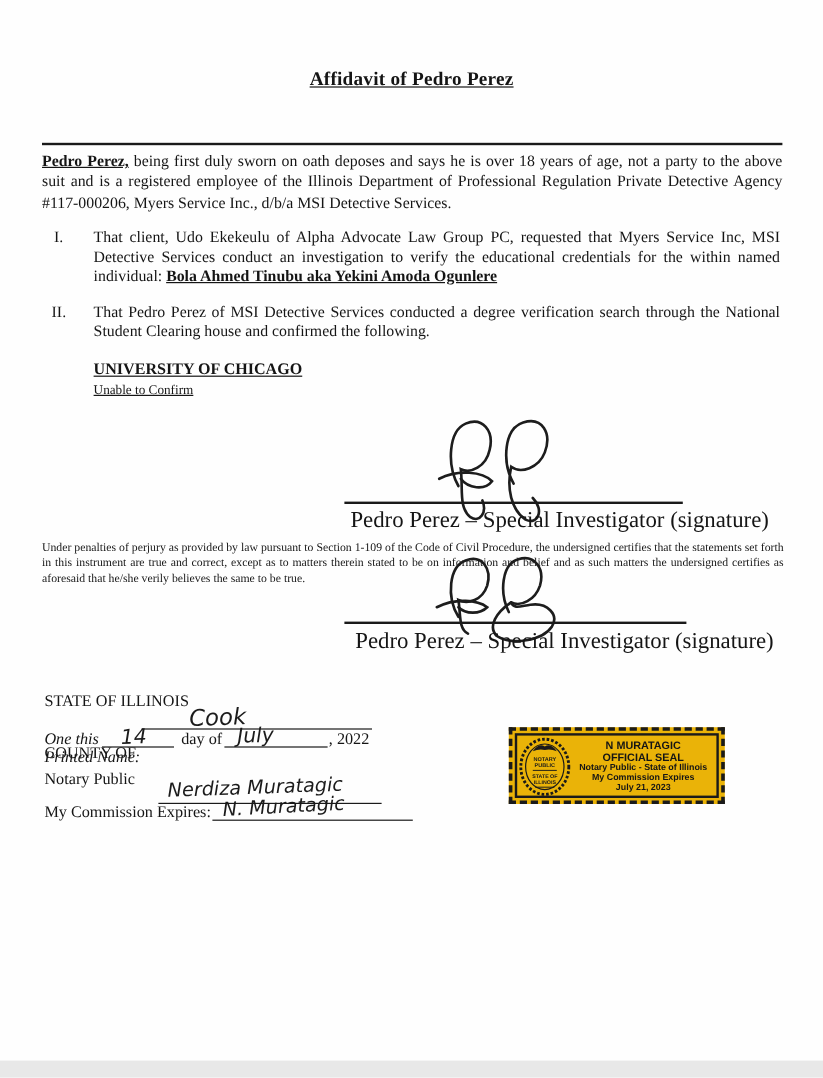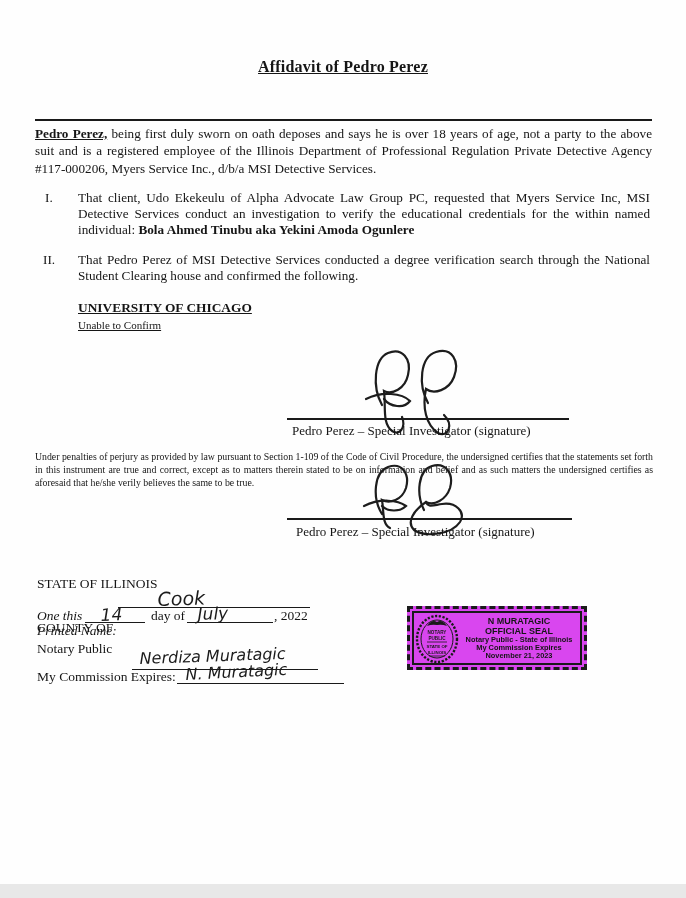--- a/index.html
+++ b/index.html
@@ -27,45 +27,45 @@
     padding-top:4px;
     font-size:13.2px;line-height:17.4px;
     text-align:justify;
   }
   .lead{font-weight:bold;text-decoration:underline;}
   .numeral{font-size:13.2px;width:30px;text-align:left;}
   .itemtext{
     font-size:13.2px;line-height:16px;text-align:justify;
     width:572px;
   }
-  .hl{font-weight:bold;}
+  .hl{font-weight:bold;text-decoration:underline;}
   .finding-u{font-weight:bold;text-decoration:underline;font-size:13.4px;line-height:16px;}
   .finding-r{text-decoration:underline;font-size:11px;line-height:16px;}
   .sigline{border-top:2px solid #1a1a1a;height:0;}
-  .caption{font-size:13px;}
+  .caption{font-size:19px;}
   .perjury{
     top:450px;left:35px;width:618px;
     font-size:9.8px;line-height:13px;
     text-align:justify;
   }
   .notary-label{font-size:13.5px;}
   .uline{border-bottom:1.6px solid #1a1a1a;height:0;}
   .hand{
     font-family:"DejaVu Sans", sans-serif;
     font-style:italic;
     color:#1b1b1b;
     white-space:nowrap;
     transform:rotate(-2deg);
     transform-origin:left bottom;
   }
   .stamp{
-    top:606px;left:407px;width:180px;height:64px;
+    top:606px;left:424px;width:180px;height:64px;
     border:3px dashed #1a1a1a;
     box-sizing:border-box;
-    background:#d946ef;
+    background:#eab308;
   }
   .stamp-inner{
     position:absolute;inset:2px;
     border:2px solid #1a1a1a;
     display:flex;align-items:center;
     font-family:"Liberation Sans", sans-serif;
   }
   .stamp-emblem{flex:0 0 46px;display:flex;align-items:center;justify-content:center;}
   .stamp-text{flex:1;text-align:center;line-height:1.12;padding-right:2px;}
   .stamp-name{font-size:9px;font-weight:bold;}
@@ -159,18 +159,18 @@
           <text x="22" y="36" text-anchor="middle" font-family="Liberation Sans, sans-serif" font-size="4.4" font-weight="bold" fill="#1a1a1a">STATE OF</text>
           <text x="22" y="41.5" text-anchor="middle" font-family="Liberation Sans, sans-serif" font-size="4.4" font-weight="bold" fill="#1a1a1a">ILLINOIS</text>
           <line x1="14" y1="44" x2="30" y2="44" stroke="#1a1a1a" stroke-width="0.8"></line>
         </svg>
       </div>
       <div class="stamp-text">
         <div class="stamp-name">N MURATAGIC</div>
         <div class="stamp-seal">OFFICIAL SEAL</div>
         <div class="stamp-small">Notary Public - State of Illinois</div>
         <div class="stamp-small">My Commission Expires</div>
-        <div class="stamp-small">November 21, 2023</div>
+        <div class="stamp-small">July 21, 2023</div>
       </div>
     </div>
   </div>
 
 </div>
 
 </body></html>

